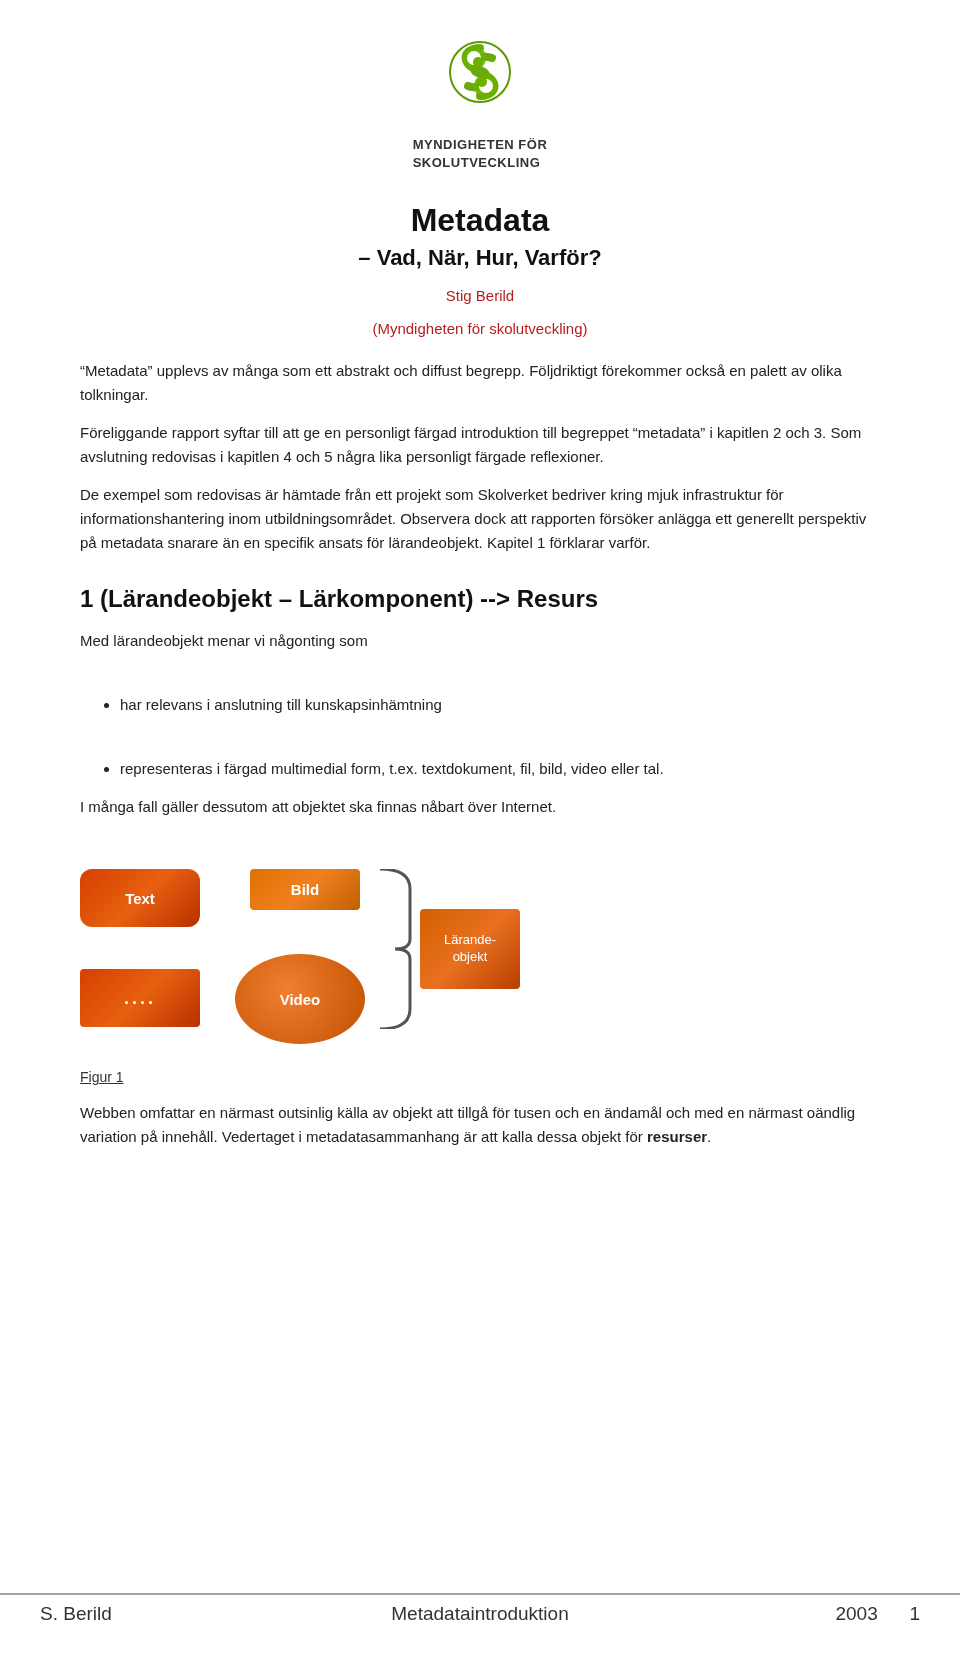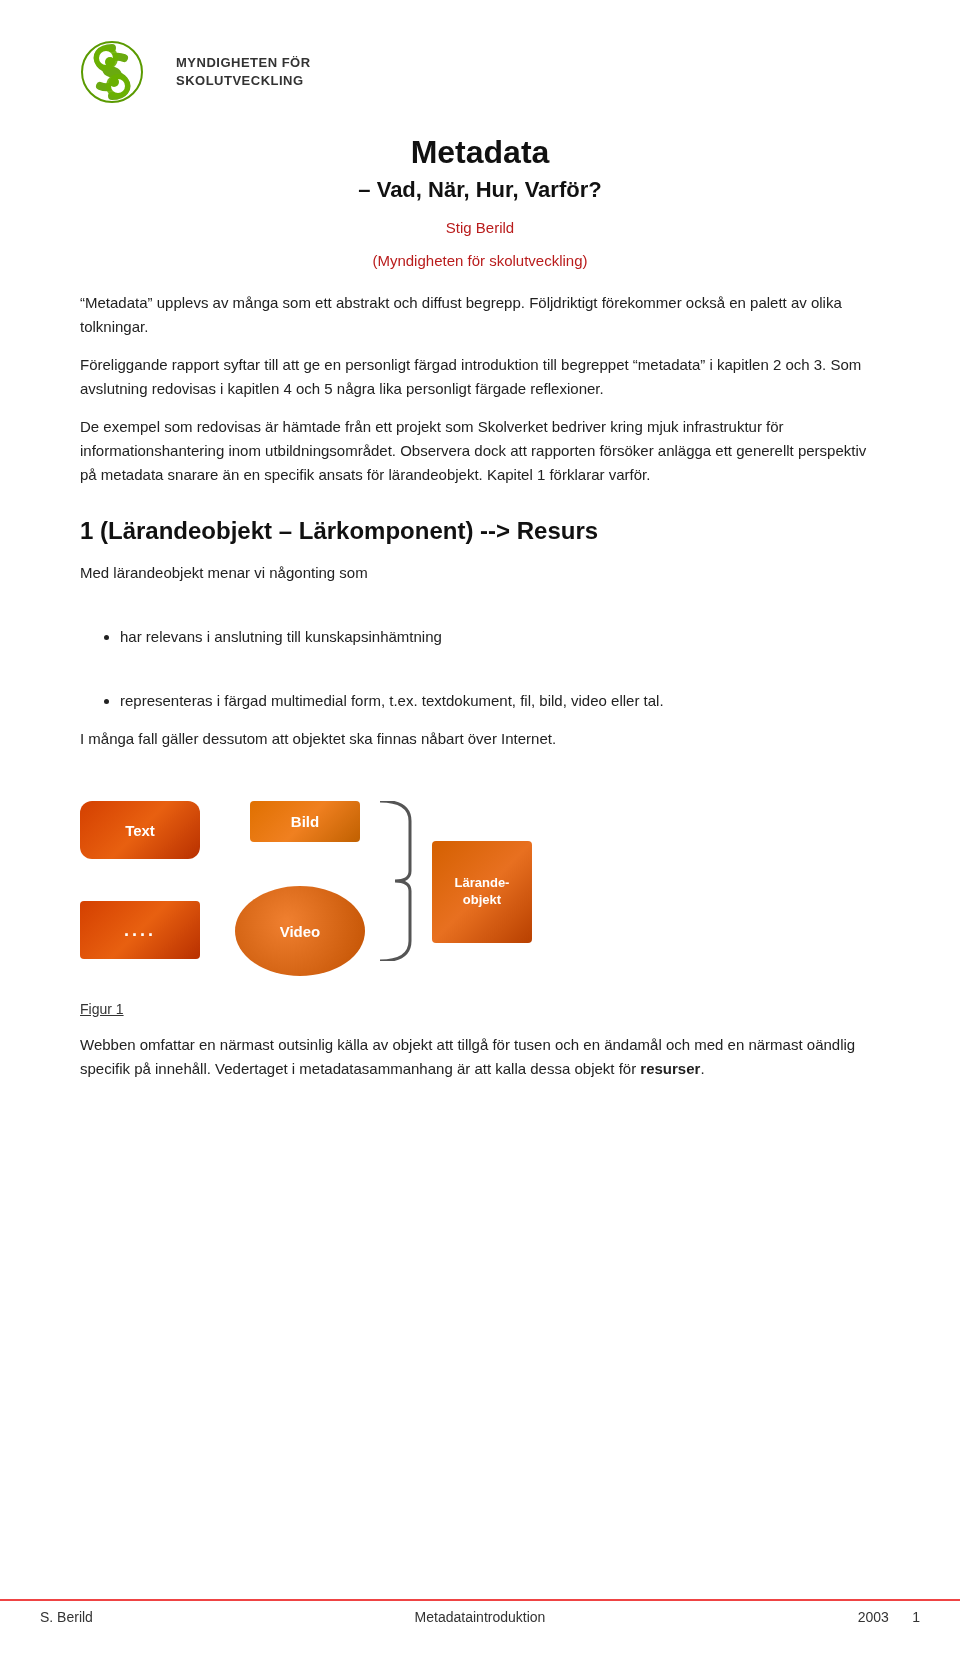--- a/index.html
+++ b/index.html
@@ -16,25 +16,26 @@
     .page {
       width: 960px;
       min-height: 1653px;
       padding: 0 80px;
       position: relative;
     }
 
     
     .header {
       display: flex;
-      justify-content: flex-start;
+      justify-content: center;
       align-items: center;
       padding-top: 40px;
       padding-bottom: 30px;
       gap: 32px;
+      flex-direction: column;
     }
 
     .logo-icon {
       width: 64px;
       height: 64px;
     }
 
     .logo-text {
       display: flex;
       flex-direction: column;
@@ -179,54 +180,53 @@
       width: 40px;
       height: 160px;
     }
 
     
     .diag-larande-box {
       position: absolute;
       left: 340px;
       top: 60px;
       width: 100px;
-      height: 102px;
+      height: 80px;
       background: linear-gradient(135deg, #d46000, #e87020, #b84000);
       border-radius: 4px;
       display: flex;
       align-items: center;
       justify-content: center;
       color: #fff;
-      font-weight: bold;
+      font-weight: normal;
       font-size: 13px;
       text-align: center;
       line-height: 1.3;
-      margin-left: 12px;
     }
 
     
     .figur-caption {
       font-size: 14px;
       color: #333;
       margin-bottom: 16px;
       text-decoration: underline;
     }
 
     
     .footer {
       position: absolute;
       bottom: 20px;
       left: 0;
       right: 0;
       padding: 8px 40px;
-      border-top: 2px solid #ef4444;
+      border-top: 2px solid #a3a3a3;
       display: flex;
       justify-content: space-between;
       align-items: center;
-      font-size: 14px;
+      font-size: 19px;
       color: #333;
     }
 
     .footer-left, .footer-center, .footer-right {
       flex: 1;
     }
 
     .footer-center {
       text-align: center;
     }
@@ -316,21 +316,21 @@
     <div class="diag-larande-box">
       <span style="white-space:pre-line;">Lärande-
 objekt</span>
     </div>
 
   </div>
 
   <div class="figur-caption">Figur 1</div>
 
   <div class="body-text">
-    <span>Webben omfattar en närmast outsinlig källa av objekt att tillgå för tusen och en ändamål och med en närmast oändlig specifik på innehåll. Vedertaget i metadatasammanhang är att kalla dessa objekt för </span><span class="bold">resurser</span><span>.</span>
+    <span>Webben omfattar en närmast outsinlig källa av objekt att tillgå för tusen och en ändamål och med en närmast oändlig variation på innehåll. Vedertaget i metadatasammanhang är att kalla dessa objekt för </span><span class="bold">resurser</span><span>.</span>
   </div>
 
   <div class="footer">
     <div class="footer-left">S. Berild</div>
     <div class="footer-center">Metadataintroduktion</div>
     <div class="footer-right">
       <span>2003</span>
       &nbsp;&nbsp;&nbsp;&nbsp;
       <span>1</span>
     </div>

